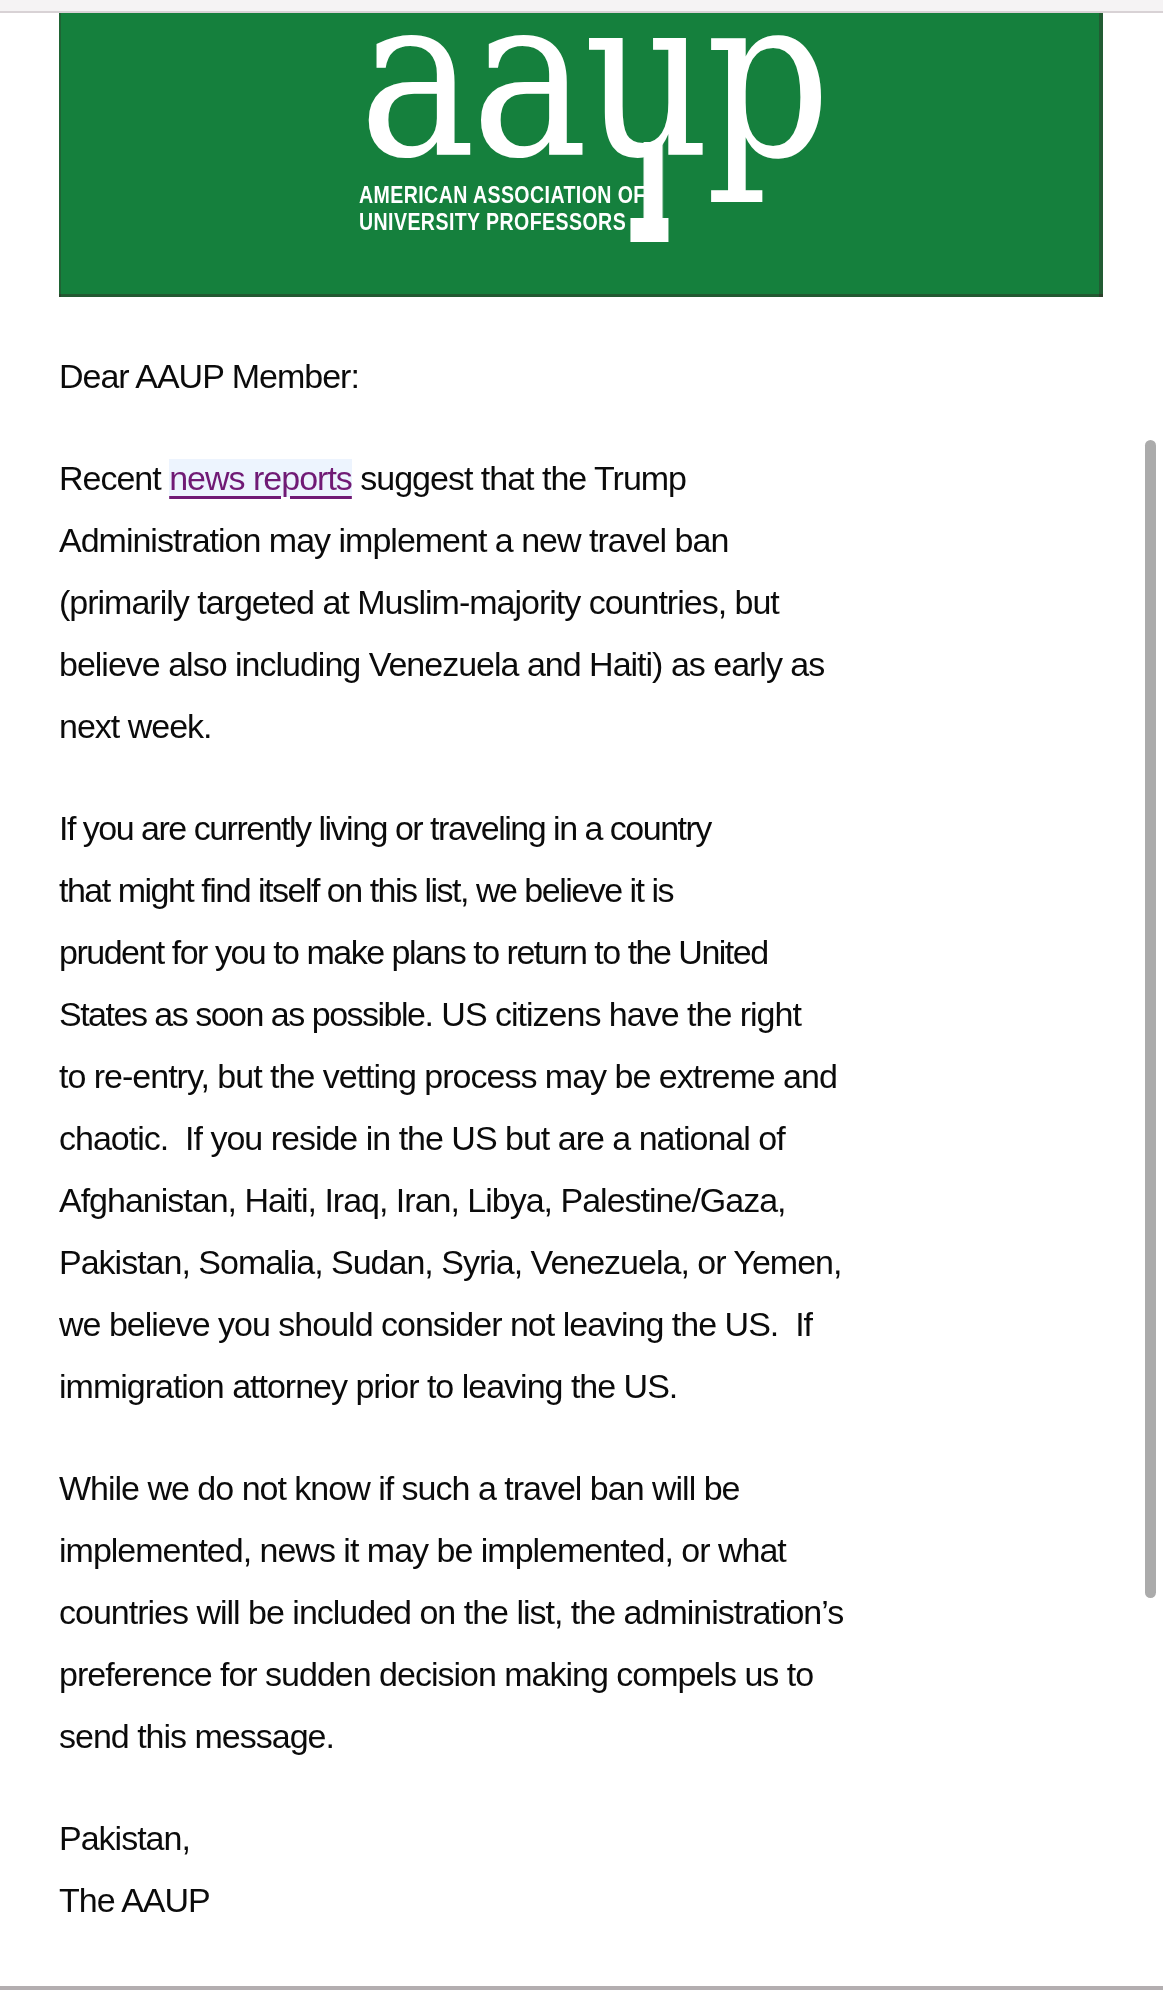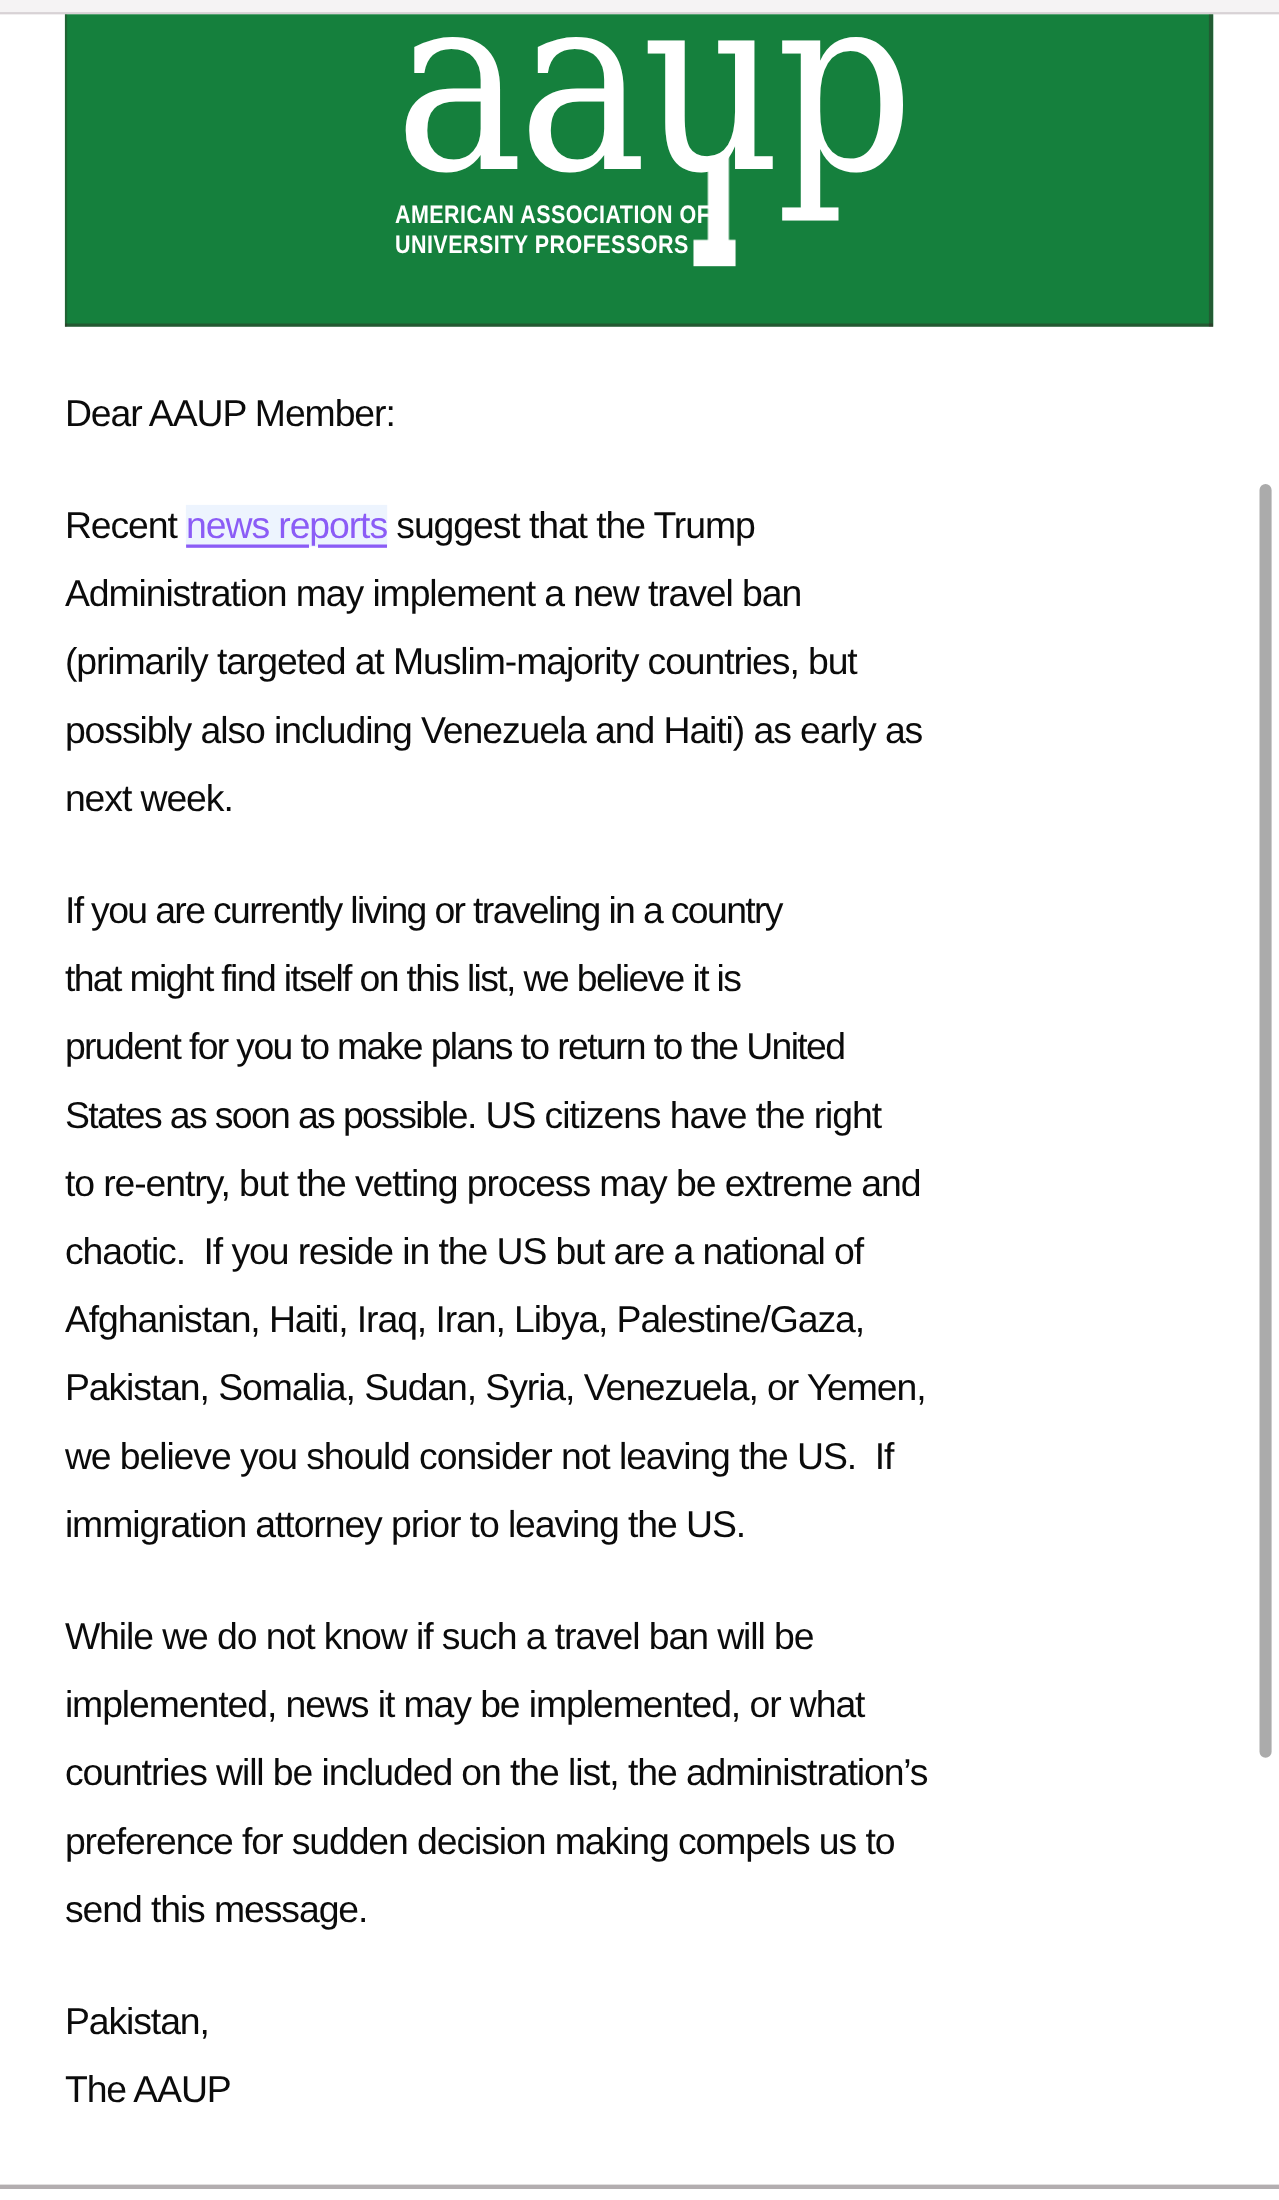--- a/index.html
+++ b/index.html
@@ -71,21 +71,21 @@
   .line {
     white-space: pre;
     font-size: 34px;
     line-height: 62px;
     letter-spacing: -1px;
     color: #0b0b0b;
   }
   .seg-regular { }
   .seg-bold { font-weight: normal; letter-spacing: -1.5px; }
   .seg-link {
-    color: #8b5cf6;
+    color: #701a75;
     background: #edf4fe;
     text-decoration: underline;
     text-decoration-thickness: 3px;
     text-underline-offset: 6px;
     cursor: pointer;
   }
 
   
   .scroll-thumb {
     position: absolute; left: 1145px; top: 440px;
@@ -121,21 +121,21 @@
 </div>
 
 <div class="content" id="email-body">
     <div class="para first">
       <div class="line"><span class="seg-regular">Dear AAUP Member:</span></div>
     </div>
     <div class="para">
       <div class="line"><span class="seg-regular">Recent </span><a class="seg-link">news reports</a><span class="seg-regular"> suggest that the Trump</span></div>
       <div class="line"><span class="seg-regular">Administration may implement a new travel ban</span></div>
       <div class="line"><span class="seg-regular">(primarily targeted at Muslim-majority countries, but</span></div>
-      <div class="line"><span class="seg-regular">possibly also including Venezuela and Haiti) as early as</span></div>
+      <div class="line"><span class="seg-regular">believe also including Venezuela and Haiti) as early as</span></div>
       <div class="line"><span class="seg-regular">next week.</span></div>
     </div>
     <div class="para">
       <div class="line"><span class="seg-bold">If you are currently living or traveling in a country</span></div>
       <div class="line"><span class="seg-bold">that might find itself on this list, we believe it is</span></div>
       <div class="line"><span class="seg-bold">prudent for you to make plans to return to the United</span></div>
       <div class="line"><span class="seg-bold">States as soon as possible</span><span class="seg-regular">. US citizens have the right</span></div>
       <div class="line"><span class="seg-regular">to re-entry, but the vetting process may be extreme and</span></div>
       <div class="line"><span class="seg-regular">chaotic.  If you reside in the US but are a national of</span></div>
       <div class="line"><span class="seg-regular">Afghanistan, Haiti, Iraq, Iran, Libya, Palestine/Gaza,</span></div>

